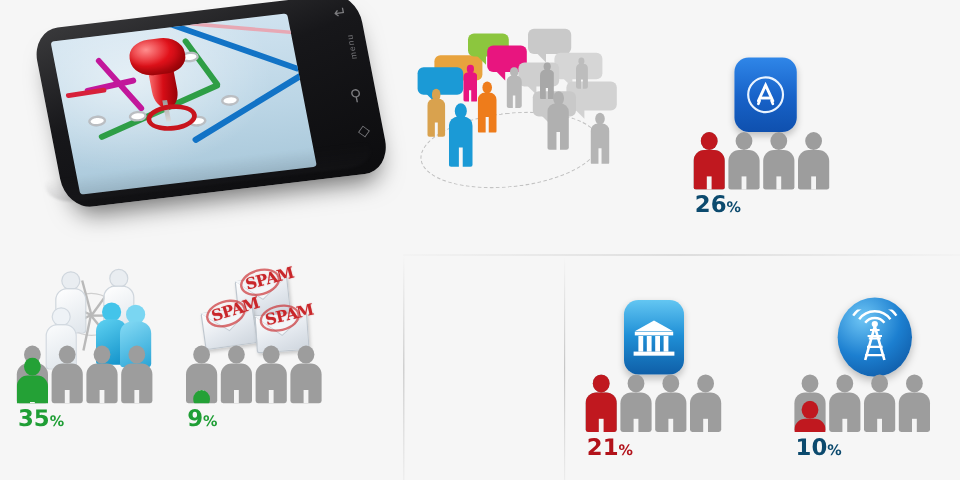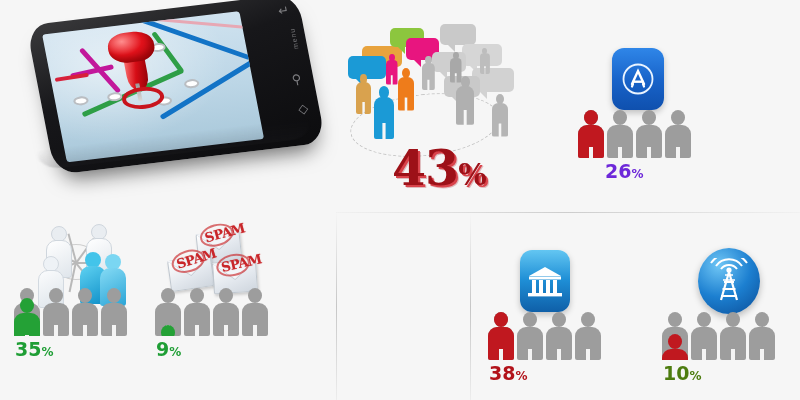--- a/index.html
+++ b/index.html
@@ -347,23 +347,20 @@
        border-radius:7.359999999999999px 7.359999999999999px 2px 2px;
        clip-path: polygon(0 0,100% 0,100% 100%,58% 100%,58% 62%,42% 62%,42% 100%,0 100%);"></span>
         </div>
         <div class="fig" style="left: 148px; top: 78px; width: 16px; height: 44px;">
           <span class="h" style="left:4px;top:0;width:8px;height:10px;background:#b5b5b5;"></span>
           <span class="b" style="left:0;top:8.5px;width:16px;height:34px;background:#b5b5b5;
        border-radius:6.4px 6.4px 2px 2px;
        clip-path: polygon(0 0,100% 0,100% 100%,58% 100%,58% 62%,42% 62%,42% 100%,0 100%);"></span>
         </div>
       </div>
-    <div class="big-pct">
-      <span>43</span><span class="sym">%</span>
-    </div>
   </div>
 
   <div id="stats-host">
       <div class="stat" style="left: 578px; top: 48px; width: 130px; height: 126px;">
         <div class="appicon appicon-appstore" style="left:34px;top:0;width:52px;height:62px;">
       <svg width="36" height="36" viewBox="0 0 36 36">
         <circle cx="18" cy="18" r="14.5" fill="none" stroke="#eaf4ff" stroke-width="1.8"></circle>
         <path d="M12 23 L18 10 L24 23" fill="none" stroke="#ffffff" stroke-width="2.4" stroke-linecap="round"></path>
         <rect x="12.5" y="19.5" width="11" height="2.4" fill="#ffffff"></rect>
         <path d="M13 23 L12 25.5 M23 23 L24 25.5" stroke="#ffffff" stroke-width="2.2" stroke-linecap="round"></path>
@@ -384,21 +381,21 @@
          </div>
           <div class="person">
            <span class="head"></span>
            <span class="body"></span>
          </div>
           <div class="person">
            <span class="head"></span>
            <span class="body"></span>
          </div>
         </div>
-        <div class="pct-label" style="left:1px;top:114px;color:#6d28d9;margin-left:26px;">
+        <div class="pct-label" style="left:1px;top:114px;color:#0c4a6e;">
        <span>26</span><span class="sym">%</span>
      </div>
       </div>
       <div class="stat" style="left: 14px; top: 226px; width: 130px; height: 126px;">
         <div class="net-art" style="left:10px;top:-4px;width:112px;height:86px;">
       <div class="net-ring" style="left:30px;top:22px;width:44px;height:36px;"></div>
       <span class="net-spoke" style="left:52px;top:40px;width:30px;transform:rotate(0deg);"></span>
           <span class="net-spoke" style="left:52px;top:40px;width:30px;transform:rotate(51deg);"></span>
           <span class="net-spoke" style="left:52px;top:40px;width:30px;transform:rotate(102deg);"></span>
           <span class="net-spoke" style="left:52px;top:40px;width:30px;transform:rotate(153deg);"></span>
@@ -530,21 +527,21 @@
           <div class="person">
            <span class="head"></span>
            <span class="body"></span>
          </div>
           <div class="person">
            <span class="head"></span>
            <span class="body"></span>
          </div>
         </div>
         <div class="pct-label" style="left:1px;top:114px;color:#b2121a;">
-       <span>38</span><span class="sym">%</span>
+       <span>21</span><span class="sym">%</span>
      </div>
       </div>
       <div class="stat" style="left: 662px; top: 250px; width: 130px; height: 126px;">
         <div class="antenna-ball" style="left:36px;top:-2px;width:62px;height:66px;">
       <svg width="44" height="46" viewBox="0 0 44 46">
         <path d="M22 14 L14 42 M22 14 L30 42" stroke="#ffffff" stroke-width="2.2" fill="none"></path>
         <path d="M17 24 H27 M15.5 31 H28.5 M14 38 H30" stroke="#ffffff" stroke-width="1.8"></path>
         <path d="M16 22 L28 22 M18 17 L26 17" stroke="#ffffff" stroke-width="1.6"></path>
         <circle cx="22" cy="12" r="2.6" fill="#ffffff"></circle>
         <path d="M14 11 A10 10 0 0 1 30 11" fill="none" stroke="#ffffff" stroke-width="2"></path>
@@ -567,19 +564,19 @@
          </div>
           <div class="person">
            <span class="head"></span>
            <span class="body"></span>
          </div>
           <div class="person">
            <span class="head"></span>
            <span class="body"></span>
          </div>
         </div>
-        <div class="pct-label" style="left:1px;top:114px;color:#4d7c0f;">
+        <div class="pct-label" style="left:1px;top:114px;color:#0c4a6e;">
        <span>10</span><span class="sym">%</span>
      </div>
       </div>
     </div>
 
 </div>
 
 </body></html>

